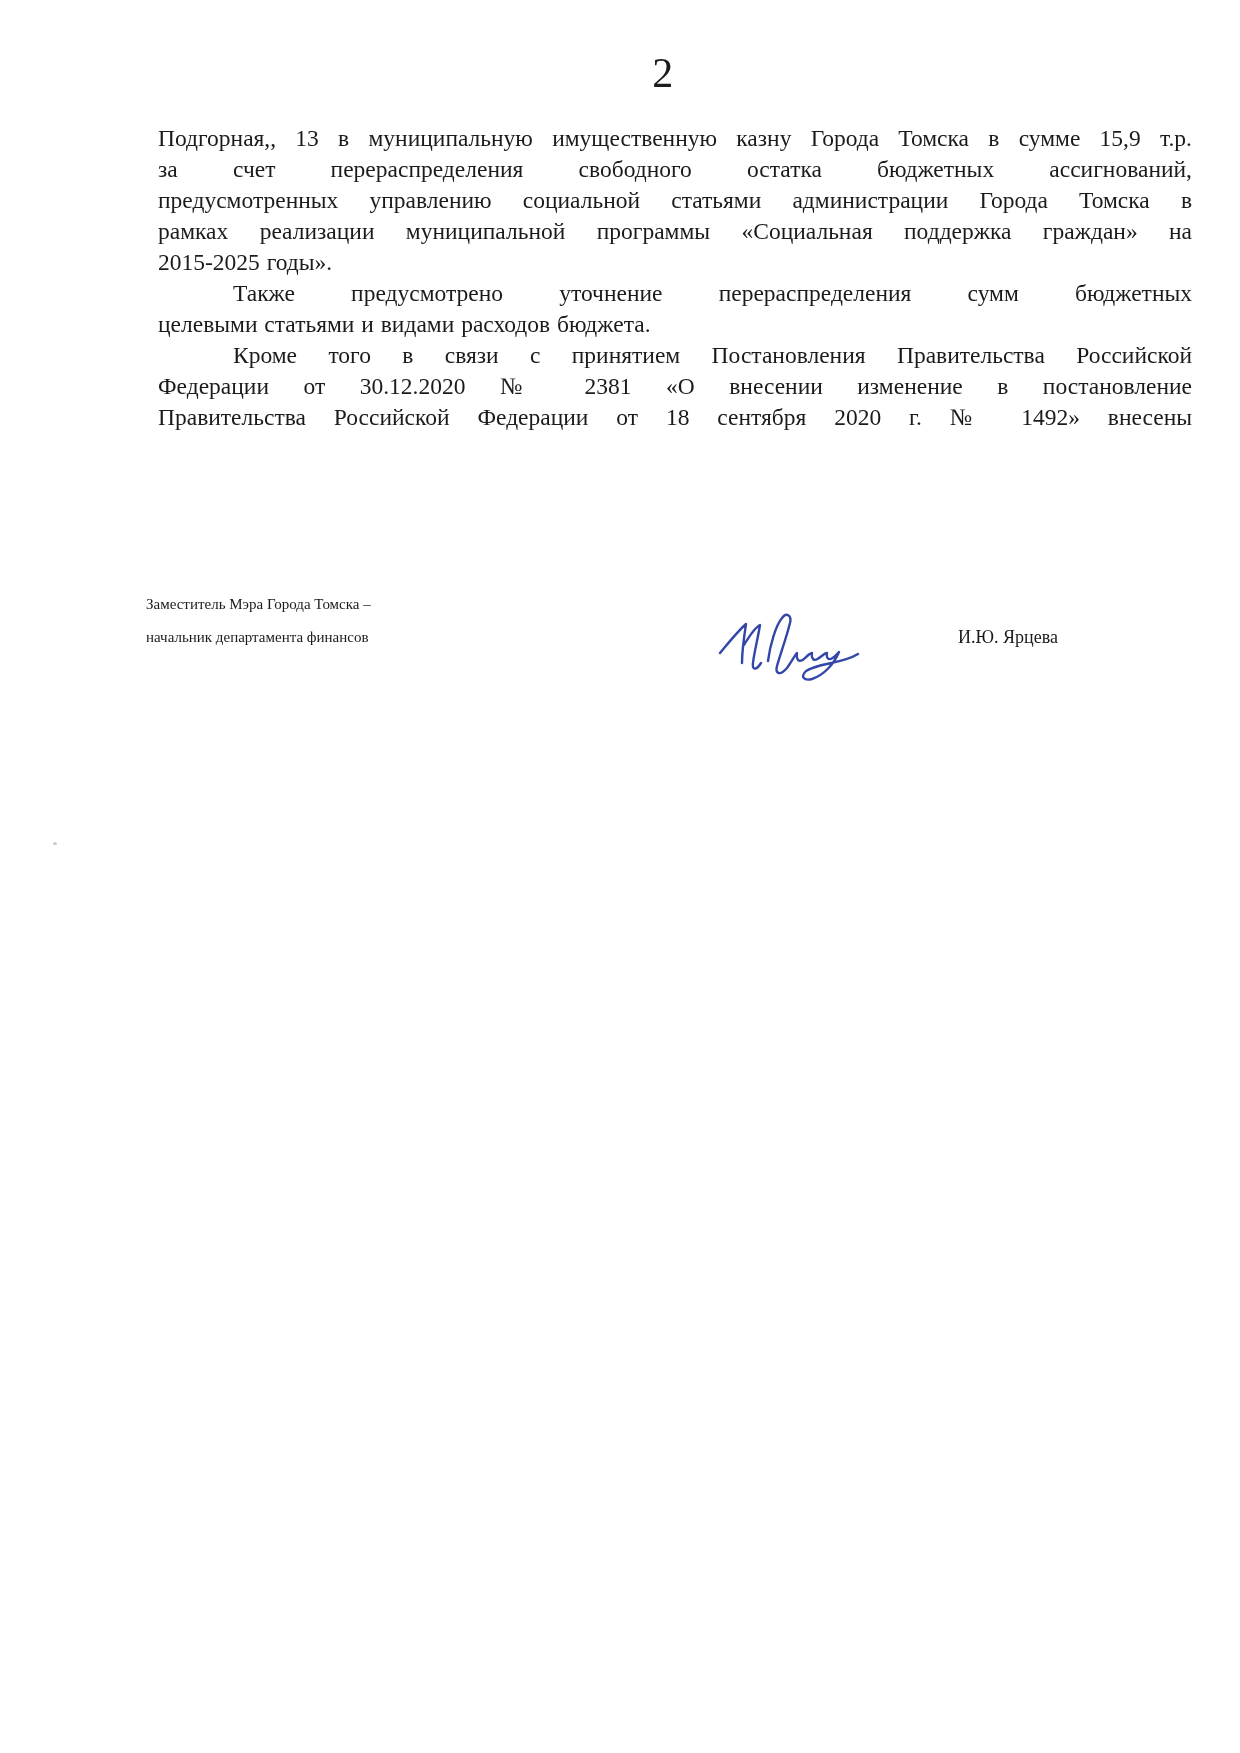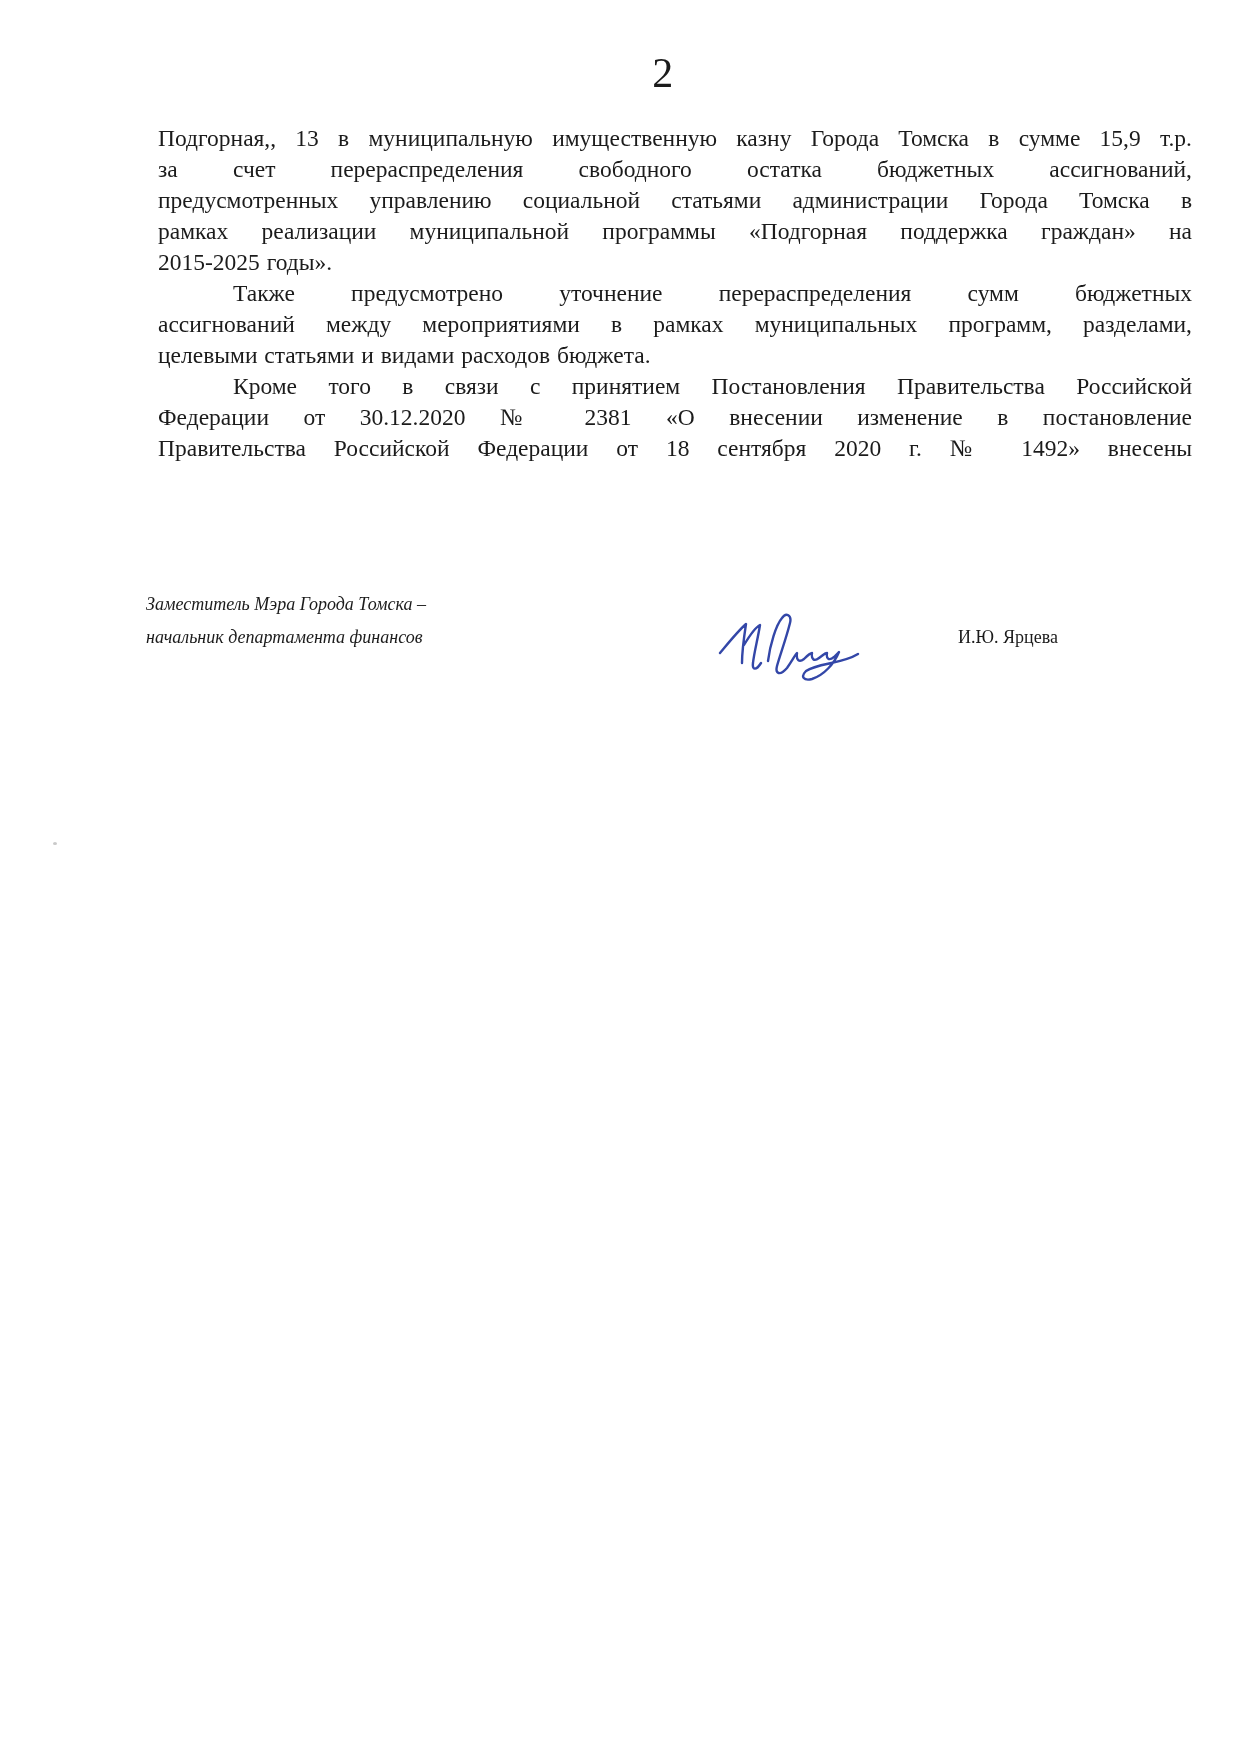--- a/index.html
+++ b/index.html
@@ -52,23 +52,22 @@
     text-align: right;
     text-align-last: left;
   }
   .indent {
     text-indent: 75px;
   }
   .sig-label {
     position: absolute;
     left: 146px;
     top: 588px;
-    font-size: 18px;
+    font-size: 15px;
     line-height: 33px;
-    font-style: italic;
   }
   .sig-name {
     position: absolute;
     left: 958px;
     top: 621px;
     font-size: 18px;
     line-height: 33px;
   }
   .signature-svg {
     position: absolute;
@@ -94,27 +93,26 @@
 <div class="page">
 
   <div class="page-number">2</div>
 
   <div class="body-text">
 
     <div>
       <div class="line just">Подгорная,, 13 в муниципальную имущественную казну Города Томска в сумме 15,9 т.р.</div>
       <div class="line just">за счет перераспределения свободного остатка бюджетных ассигнований,</div>
       <div class="line just">предусмотренных управлению социальной статьями администрации Города Томска в</div>
-      <div class="line just">рамках реализации муниципальной программы «Подгорная поддержка граждан» на</div>
+      <div class="line just">рамках реализации муниципальной программы «Социальная поддержка граждан» на</div>
       <div class="line last">2015-2025 годы».</div>
     </div>
 
     <div>
       <div class="line just indent">Также предусмотрено уточнение перераспределения сумм бюджетных</div>
-      <div class="line just">ассигнований между мероприятиями в рамках муниципальных программ, разделами,</div>
       <div class="line last">целевыми статьями и видами расходов бюджета.</div>
     </div>
 
     <div>
       <div class="line just indent">Кроме того в связи с принятием Постановления Правительства Российской</div>
       <div class="line just">Федерации от 30.12.2020 № 2381 «О внесении изменение в постановление</div>
       <div class="line just">Правительства Российской Федерации от 18 сентября 2020 г. № 1492» внесены</div>
     </div>
 
   </div>

